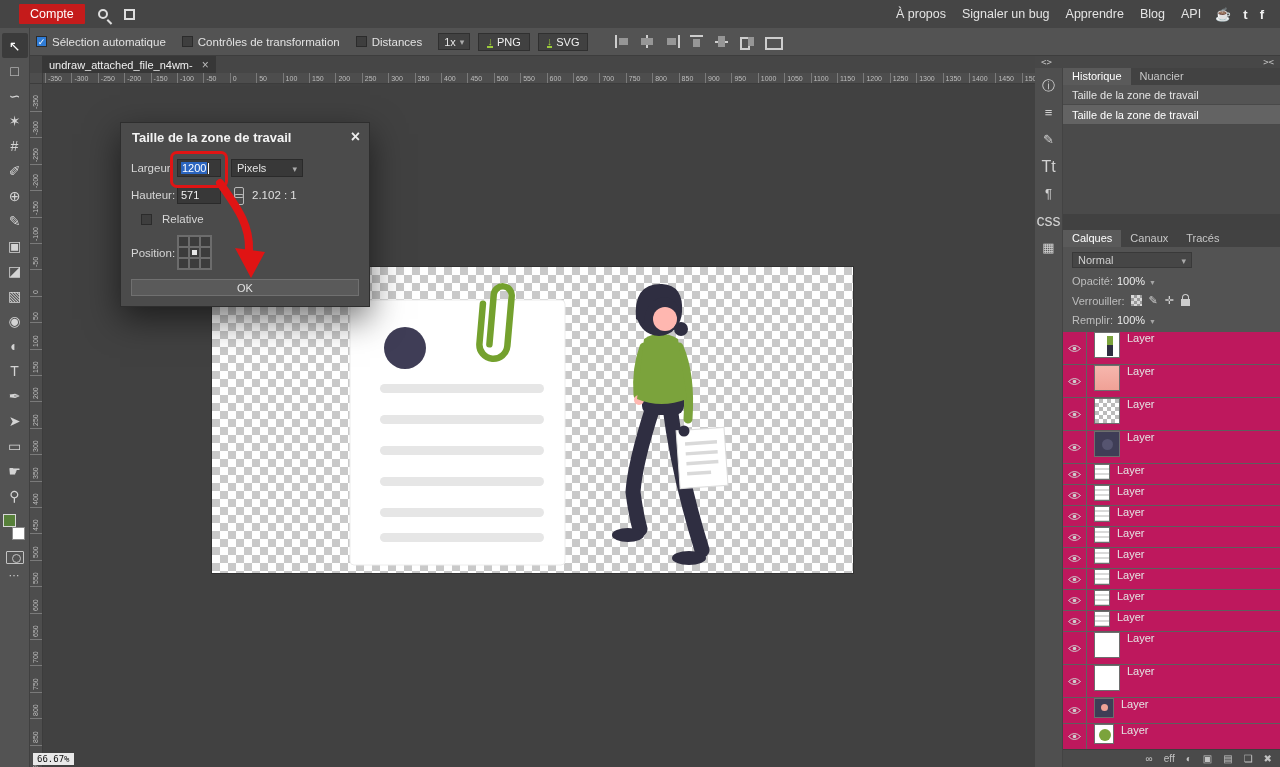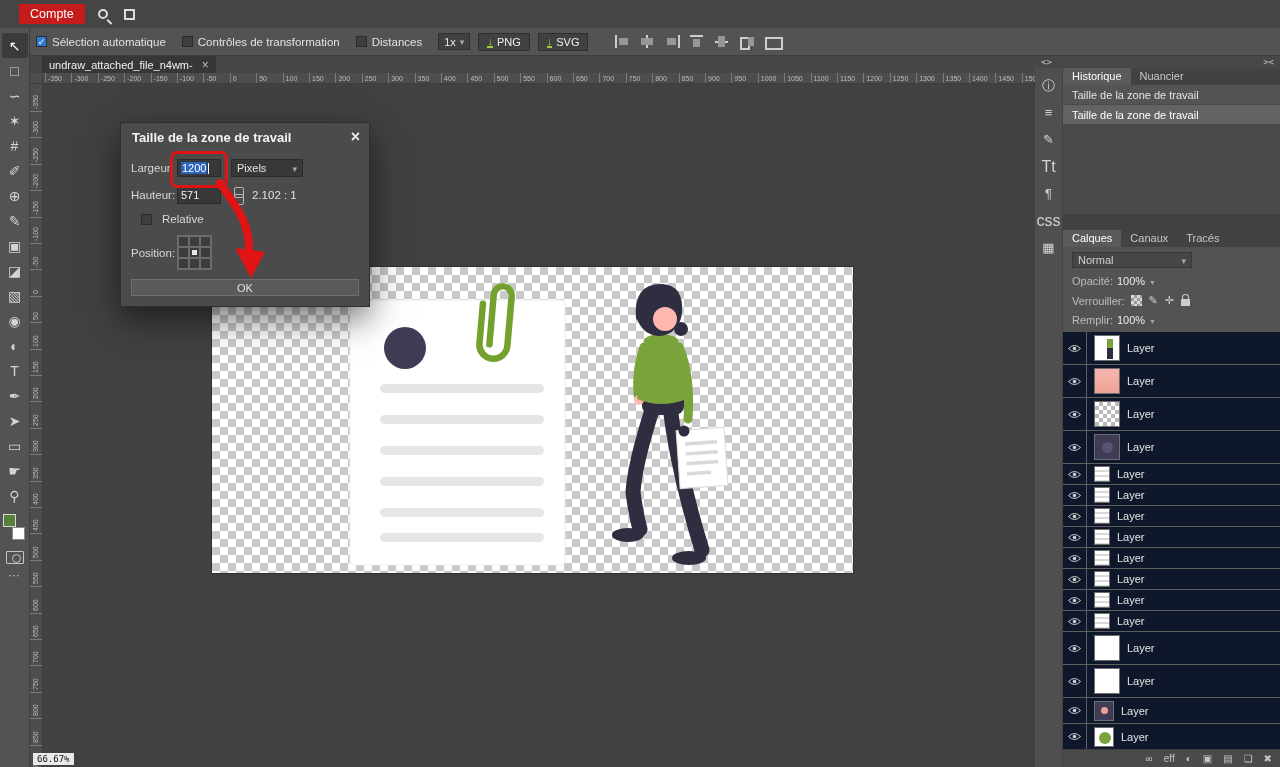--- a/index.html
+++ b/index.html
@@ -129,21 +129,21 @@
   justify-content:space-between;padding:0 5px;font-size:11px;color:#cfcfcf;margin-bottom:7px}
 .ctl-row{display:flex;align-items:center;font-size:11px;color:#bdbdbd;margin-bottom:7px}
 .ctl-row .val{color:#ececec;margin-left:4px}
 .dda::after{content:"▼";font-size:7px;color:#a5a5a5;margin-left:4px}
 .lock-ics{display:flex;align-items:center;margin-left:6px}
 .lock-ics>span{margin-right:7px;color:#cdcdcd;font-size:11px}
 .ic-checker{width:11px;height:11px;background-image:linear-gradient(45deg,#9a9a9a 25%,transparent 25%,transparent 75%,#9a9a9a 75%),linear-gradient(45deg,#9a9a9a 25%,#d9d9d9 25%,#d9d9d9 75%,#9a9a9a 75%);background-size:6px 6px;background-position:0 0,3px 3px}
 .ic-lock{position:relative;width:9px;height:7px;background:#cdcdcd;margin-top:4px}
 .ic-lock::before{content:"";position:absolute;left:1px;top:-5px;width:5px;height:5px;border:1.5px solid #cdcdcd;border-bottom:none;border-radius:4px 4px 0 0}
 #layer-list{flex:1;overflow:hidden}
-.layer-row{display:flex;align-items:center;background:#0f172a;border-bottom:1px solid #5e5e5e}
+.layer-row{display:flex;background:#be185d;border-bottom:1px solid #5e5e5e}
 .layer-row.big{height:33px}.layer-row.small{height:21px}.layer-row.med{height:26px}
 .eye-cell{width:24px;align-self:stretch;display:flex;align-items:center;justify-content:center;border-right:1px solid #616161;flex:0 0 auto}
 .thumb{border:1px solid #6e6e6e;background:#fff;margin:0 7px;flex:0 0 auto;position:relative;overflow:hidden}
 .big .thumb{width:26px;height:26px}.small .thumb{width:16px;height:16px}.med .thumb{width:20px;height:20px}
 .layer-label{font-size:11px;color:#e4e4e4}
 .t-skin{background:linear-gradient(#f6b6ad,#f0a196)}
 .t-checker{background-image:linear-gradient(45deg,#bbb 25%,transparent 25%,transparent 75%,#bbb 75%),linear-gradient(45deg,#bbb 25%,#fff 25%,#fff 75%,#bbb 75%);background-size:8px 8px;background-position:0 0,4px 4px}
 .t-dark-circle{background:#3f3d56}
 .t-dark-circle::after{content:"";position:absolute;left:7px;top:7px;width:11px;height:11px;border-radius:50%;background:#565470}
 .t-lines{background:repeating-linear-gradient(180deg,#fff 0 3px,#d9d9d9 3px 5px)}
@@ -160,20 +160,30 @@
 </head>
 <body>
 
 <div id="app">
 
   <header id="menubar">
     <div id="account">Compte</div>
     <span class="mag"></span>
     <span class="fs"></span>
     <div id="menu-spacer"></div>
+    <div id="menu-links">
+        <div class="menu-link">À propos</div>
+        <div class="menu-link">Signaler un bug</div>
+        <div class="menu-link">Apprendre</div>
+        <div class="menu-link">Blog</div>
+        <div class="menu-link">API</div>
+        <span class="soc">☕</span>
+        <span class="soc">t</span>
+        <span class="soc">f</span>
+      </div>
   </header>
 
   <div id="optionsbar">
     <div id="opt-checks">
         <label class="opt-check">
           <span class="cb checked">✓</span>
           <span>Sélection automatique</span>
         </label>
         <label class="opt-check">
           <span class="cb"></span>

